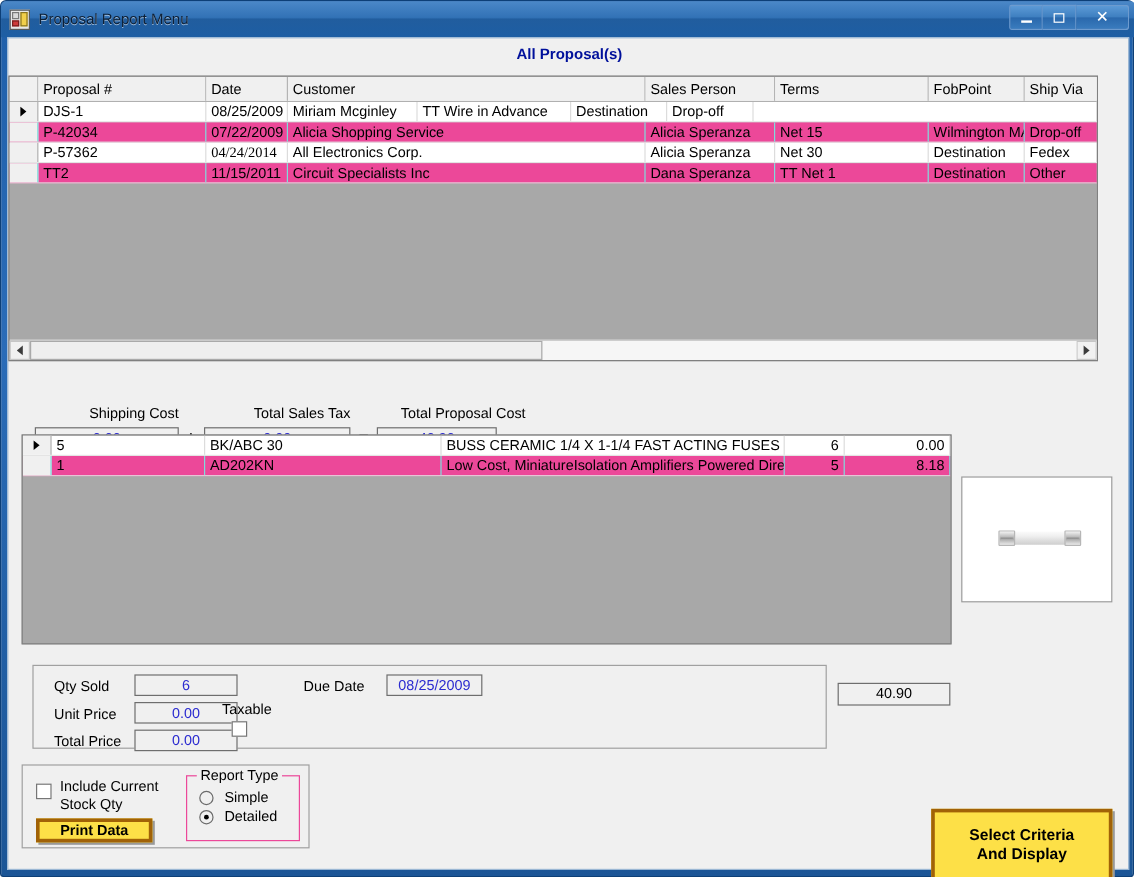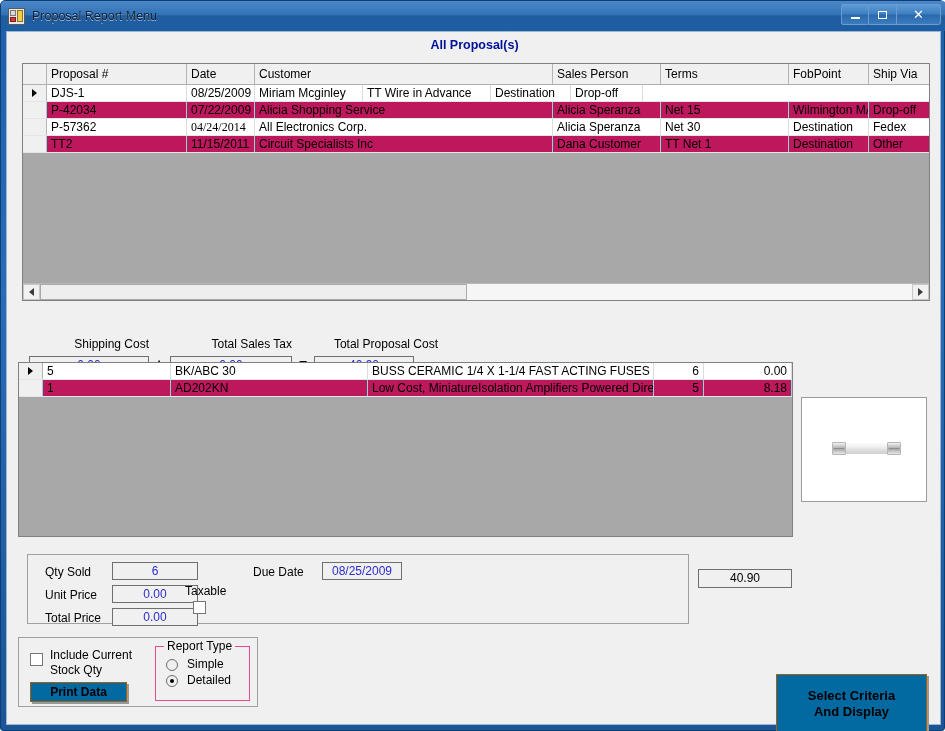--- a/index.html
+++ b/index.html
@@ -142,21 +142,21 @@
   }
   .gh.rowhdr { padding: 0; }
   .gh.num { text-align: right; padding-right: 3px; padding-left: 0; }
   .grow {
     display: flex;
     height: 17px;
     box-sizing: border-box;
     background: #ffffff;
     border-bottom: 1px solid #e4e4e4;
   }
-  .grow.sel { background: #be185d; }
+  .grow.sel { background: #ec4899; }
   .gc {
     box-sizing: border-box;
     border-right: 1px solid #dcdcdc;
     padding: 1px 0 0 4px;
     font-size: 12px;
     white-space: nowrap;
     overflow: hidden;
     flex: 0 0 auto;
   }
   .gc.num { text-align: right; padding-right: 4px; padding-left: 0; }
@@ -330,22 +330,22 @@
   .group > .legend {
     position: absolute;
     top: -8px; left: 8px;
     background: #f0f0f0;
     padding: 0 3px;
     font-size: 12px;
   }
   .btn {
     position: absolute;
     box-sizing: border-box;
-    background: #0369a1;
-    border: 1px solid #a16207;
+    background: #fde047;
+    border: 3px solid #a16207;
     box-shadow: 2px 2px 0 #999;
     font-size: 12px;
     font-weight: bold;
     display: flex;
     align-items: center;
     justify-content: center;
     text-align: center;
     line-height: 1.25;
     cursor: default;
   }
@@ -370,21 +370,21 @@
           <i class="glyph-max"></i>
         </span>
       <span class="win-btn close">✕</span>
     </span>
   </div>
 
   <div class="client">
 
     <div class="page-title">All Proposal(s)</div>
 
-    <div class="grid" style="left:15px; top:31px; width:908px; height:238px;">
+    <div class="grid" style="left:0; top:31px; width:908px; height:238px;">
       <div class="grid-head">
         <div class="gh rowhdr" style="width:24px;"></div>
         <div class="gh" style="width:140px;">Proposal #</div>
         <div class="gh" style="width:68px;">Date</div>
         <div class="gh" style="width:298px;">Customer</div>
         <div class="gh" style="width:108px;">Sales Person</div>
         <div class="gh" style="width:128px;">Terms</div>
         <div class="gh" style="width:80px;">FobPoint</div>
         <div class="gh" style="width:72px;">Ship Via</div>
       </div>
@@ -421,21 +421,21 @@
         <div class="gc" style="width:128px;">Net 30</div>
         <div class="gc" style="width:80px;">Destination</div>
         <div class="gc" style="width:72px;">Fedex</div>
       </div>
 
       <div class="grow sel">
         <div class="gc rowhdr" style="width:24px;"></div>
         <div class="gc" style="width:140px;">TT2</div>
         <div class="gc" style="width:68px;">11/15/2011</div>
         <div class="gc" style="width:298px;">Circuit Specialists Inc</div>
-        <div class="gc" style="width:108px;">Dana Customer</div>
+        <div class="gc" style="width:108px;">Dana Speranza</div>
         <div class="gc" style="width:128px;">TT Net 1</div>
         <div class="gc" style="width:80px;">Destination</div>
         <div class="gc" style="width:72px;">Other</div>
       </div>
 
       <div class="grid-body-fill" style="height:130px;"></div>
 
       <div class="hscroll">
         <span class="sb-arrow left">
             <i></i>

